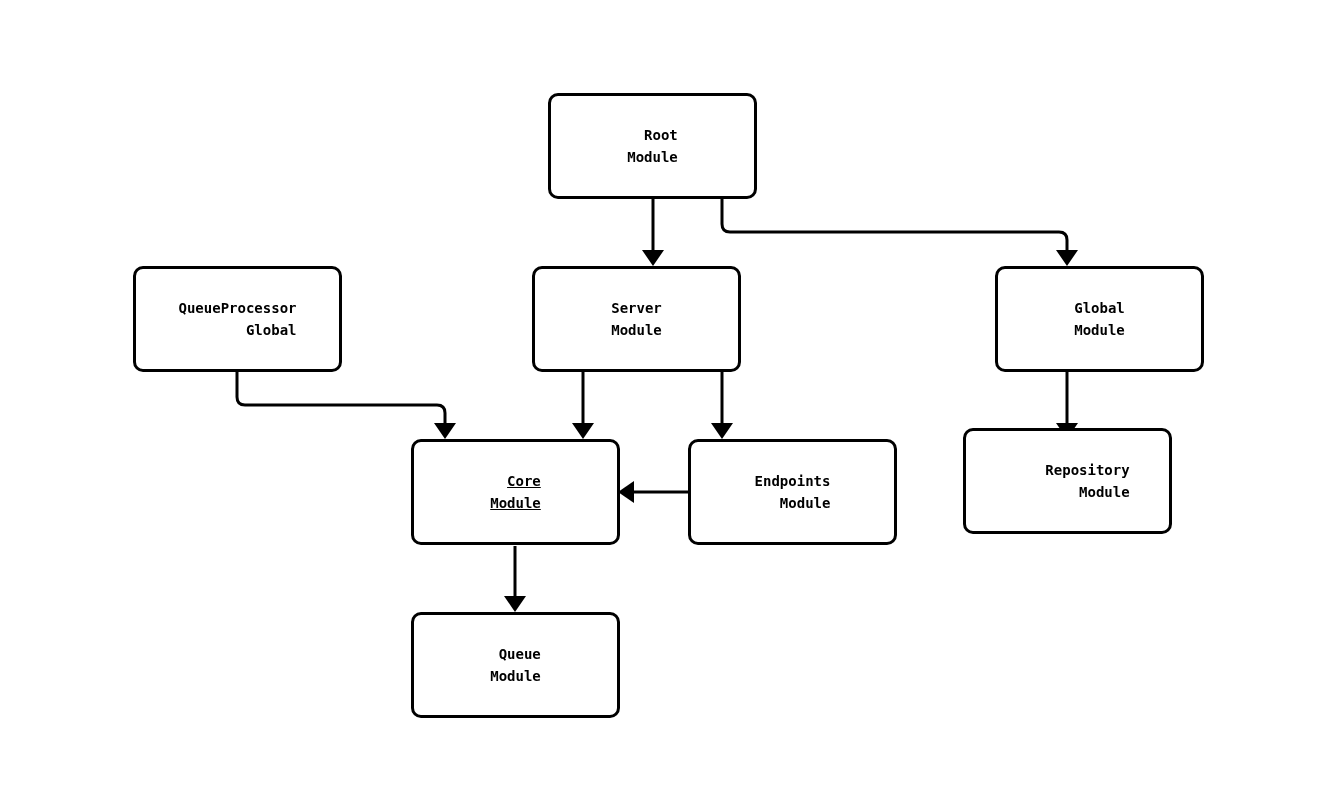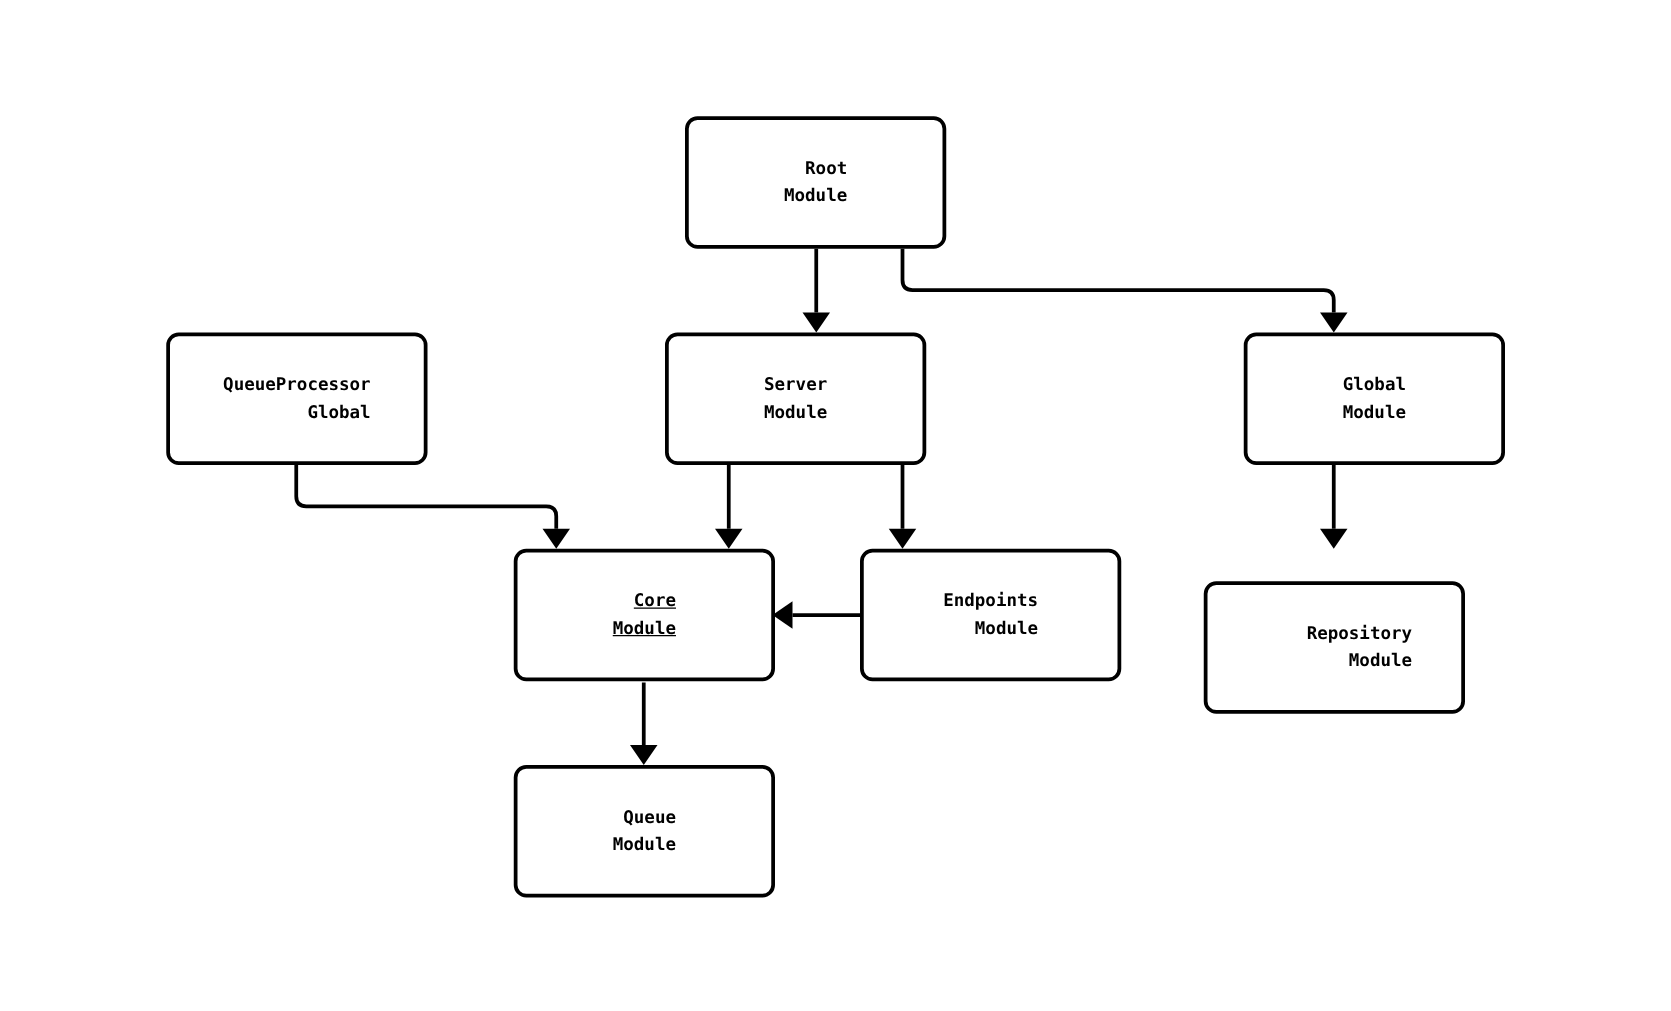--- a/index.html
+++ b/index.html
@@ -48,21 +48,21 @@
     line-height: 22px;
     color: #000000;
     white-space: pre-line;
   }
   .node-root          { left: 548px; top:  93px; }
   .node-queueprocessor{ left: 133px; top: 266px; }
   .node-server        { left: 532px; top: 266px; }
   .node-global        { left: 963px; top: 266px; margin-left: 32px; }
   .node-core          { left: 411px; top: 439px; text-decoration: underline; }
   .node-endpoints     { left: 688px; top: 439px; }
-  .node-repository    { left: 963px; top: 465px; padding-left: 40px; }
+  .node-repository    { left: 963px; top: 428px; padding-left: 40px; }
   .node-queue         { left: 411px; top: 612px; }
 </style>
 </head>
 <body>
 
 <div class="canvas">
 
   <svg class="edges" viewBox="0 0 1337 809" xmlns="http://www.w3.org/2000/svg">
 
     <g>

